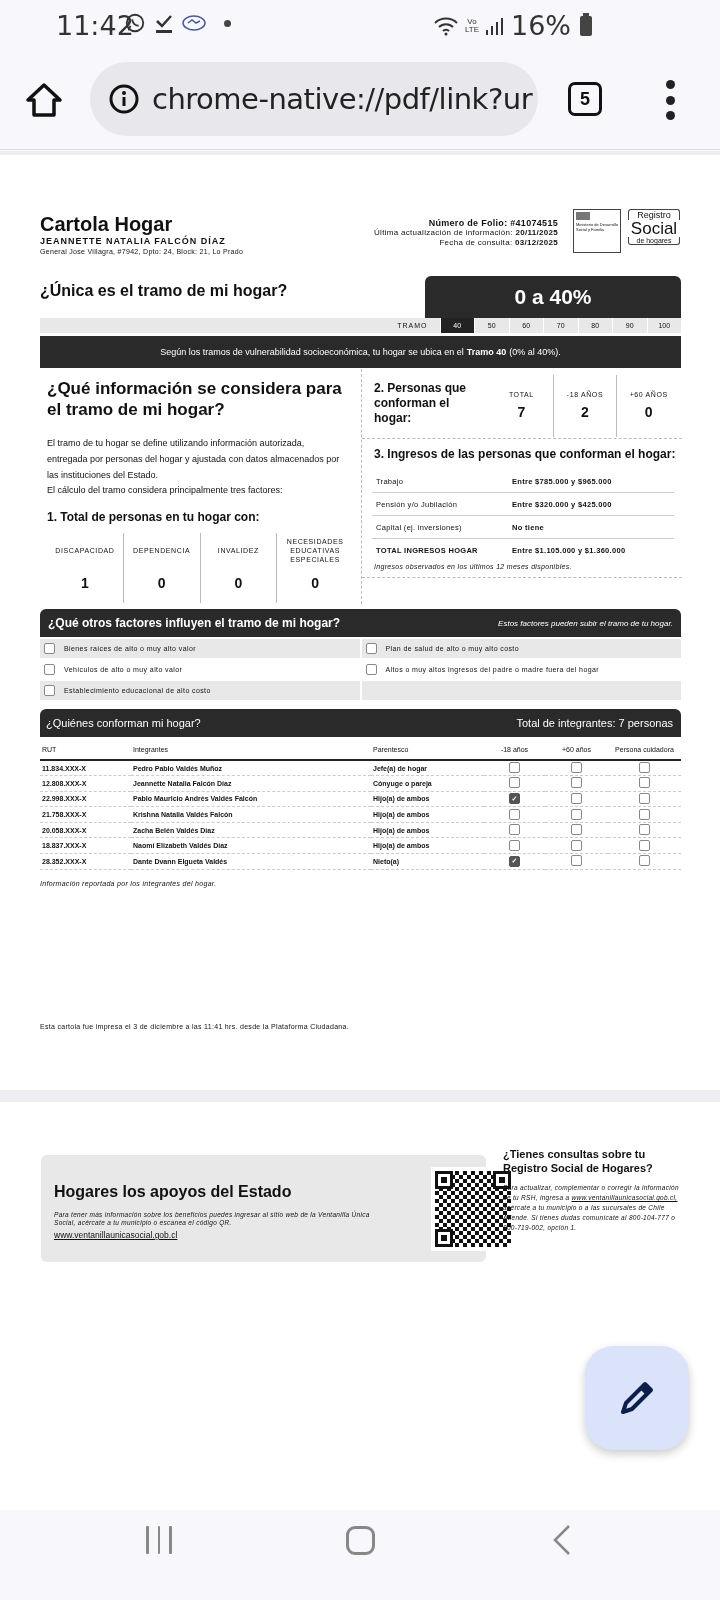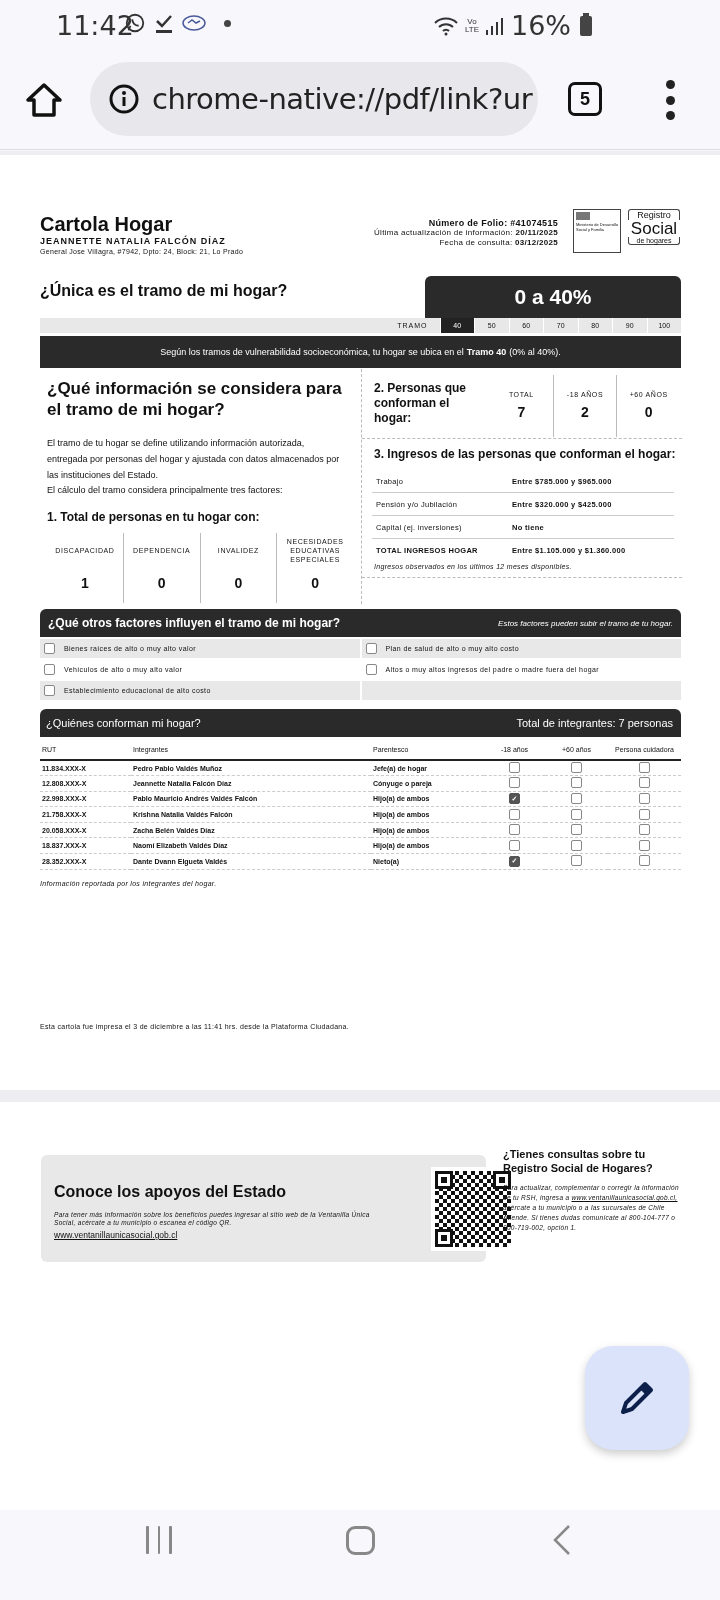--- a/index.html
+++ b/index.html
@@ -366,21 +366,21 @@
             <td class="c"><span class="cb"></span></td>
           </tr>
       </tbody>
     </table>
     <div class="members-note">Información reportada por los integrantes del hogar.</div>
     <div class="impresa">Esta cartola fue impresa el 3 de diciembre a las 11:41 hrs. desde la Plataforma Ciudadana.</div>
   </div>
 
   <div class="page2">
     <div class="apoyos">
-      <div class="t">Conoce los apoyos del Estado</div>
+      <div class="t">Hogares los apoyos del Estado</div>
       <div class="p">Para tener más información sobre los beneficios puedes ingresar al sitio web de la Ventanilla Única Social, acércate a tu municipio o escanea el código QR.</div>
       <div class="lnk">www.ventanillaunicasocial.gob.cl</div>
       <div class="qr">
         <div class="qr-inner">
           <div class="qr-corner" style="left:0;top:0"></div>
           <div class="qr-corner" style="right:0;top:0"></div>
           <div class="qr-corner" style="left:0;bottom:0"></div>
         </div>
       </div>
     </div>

